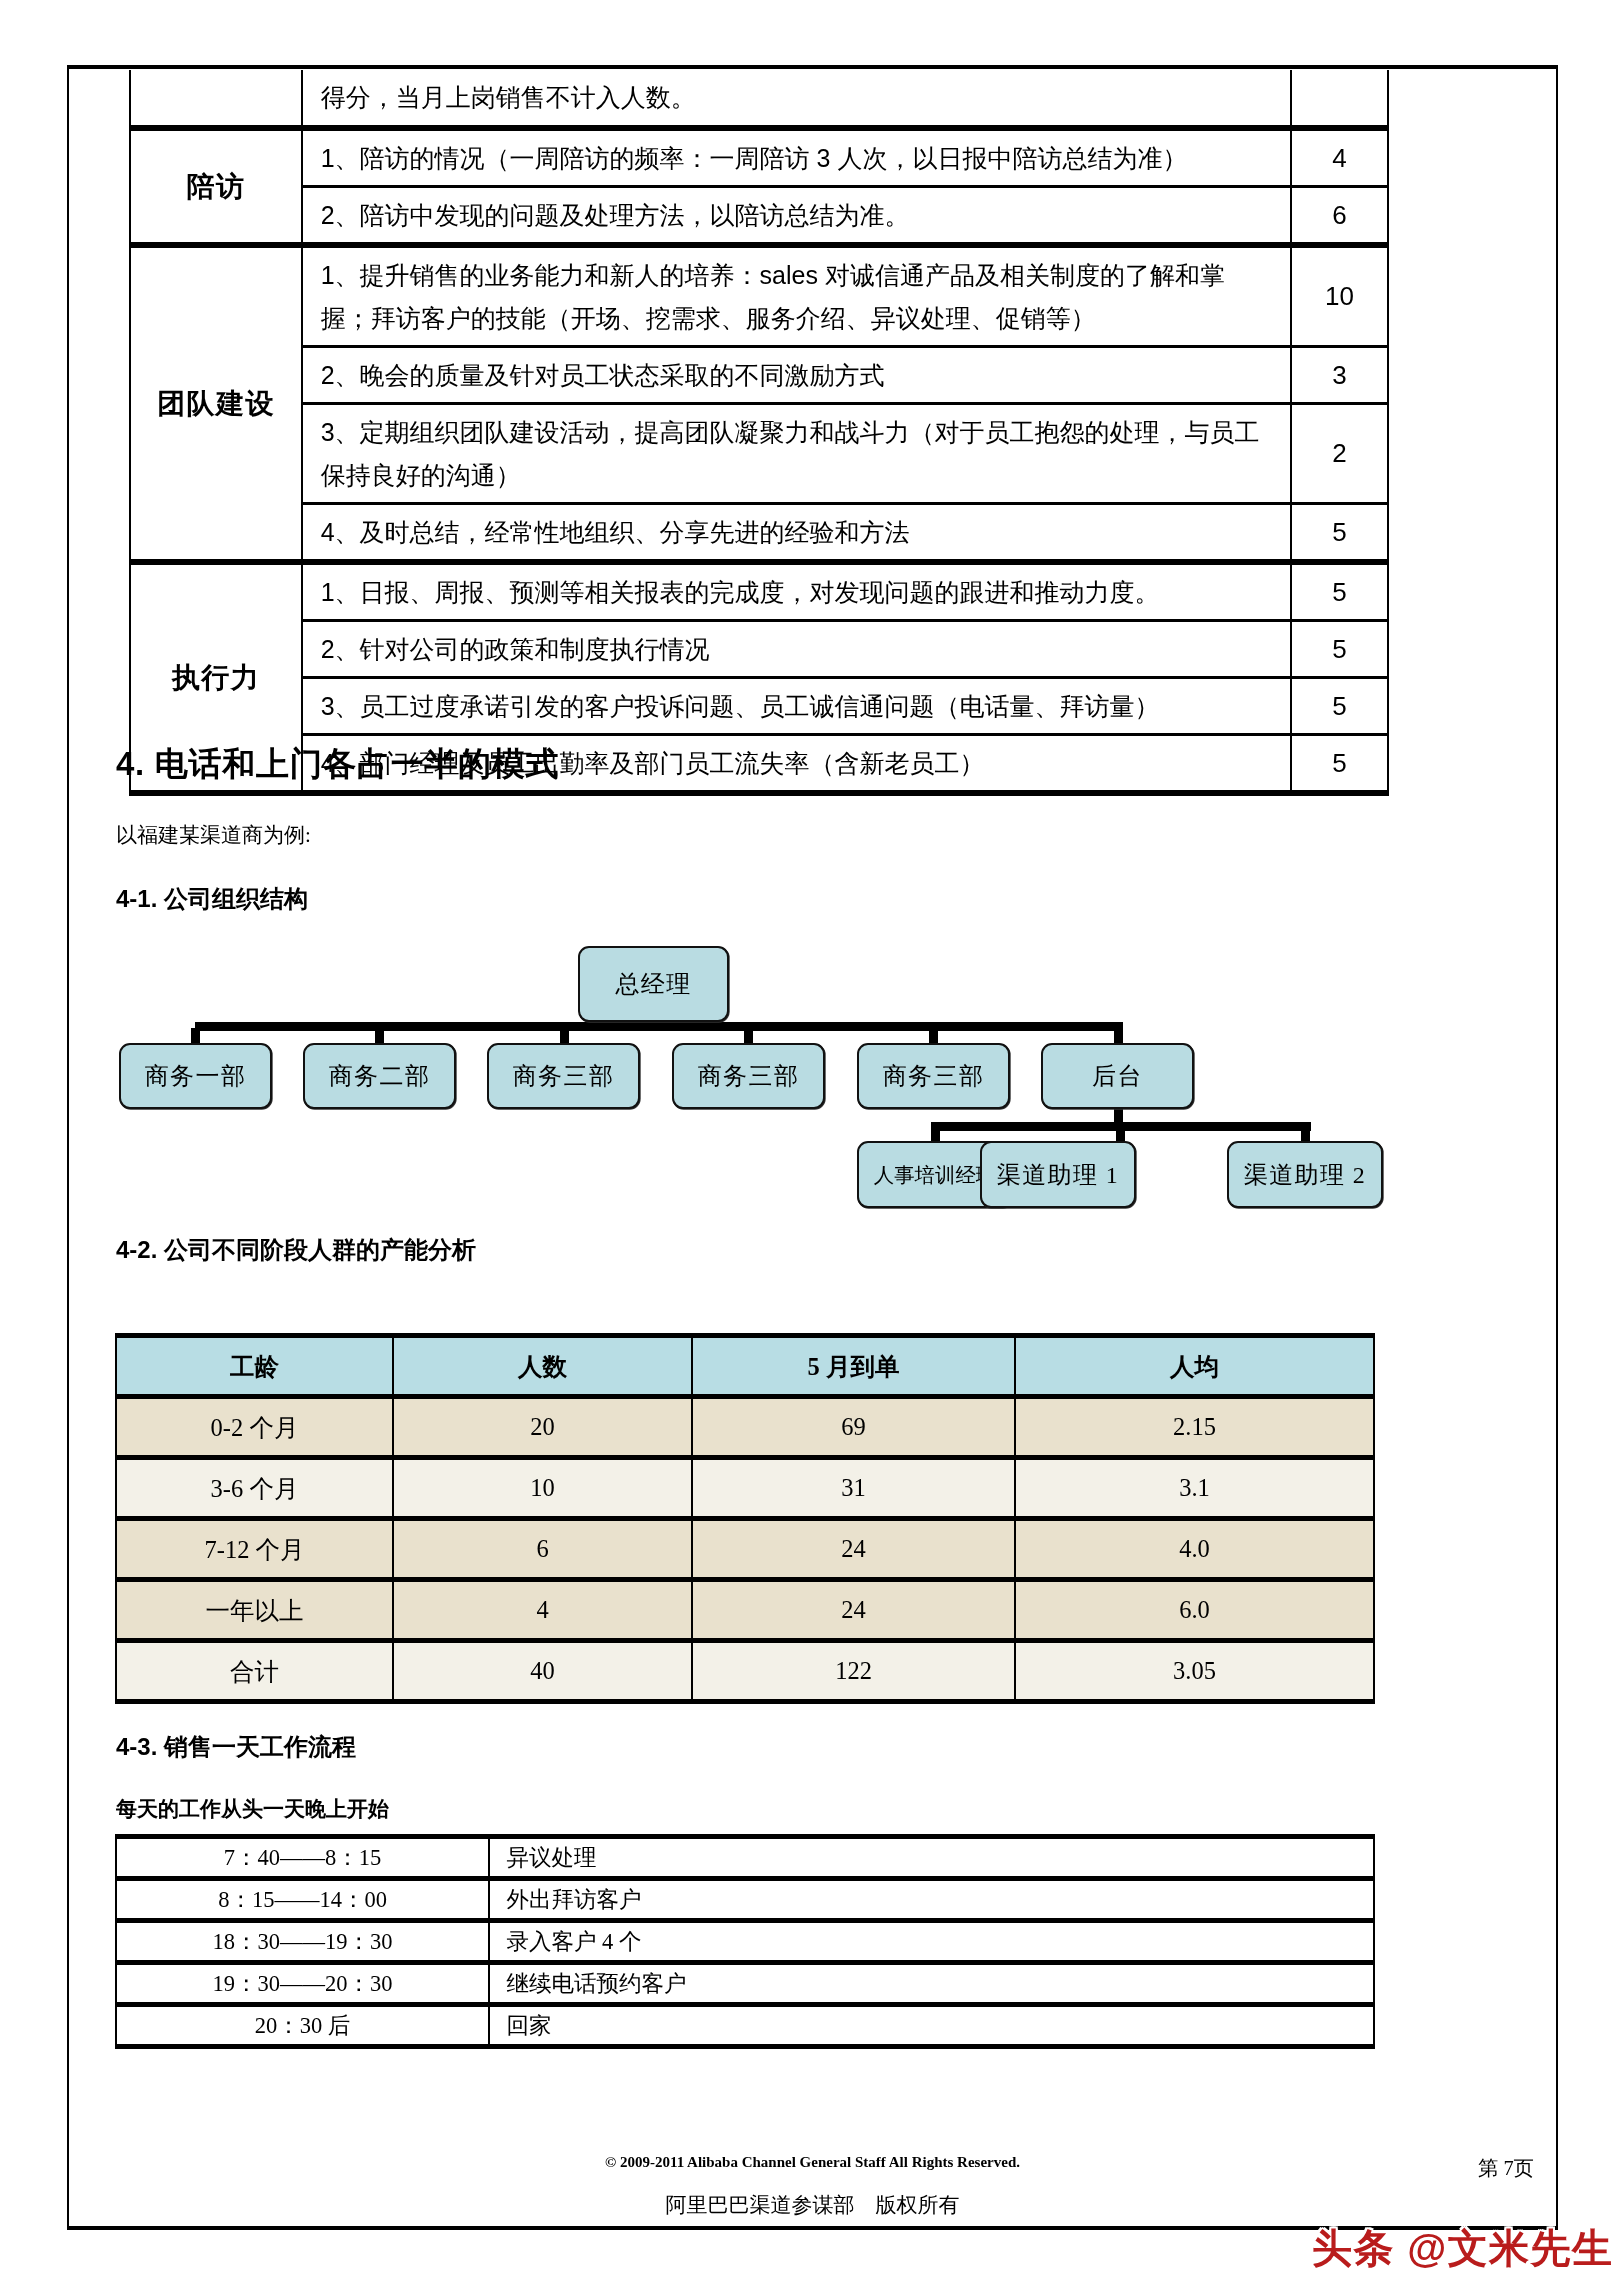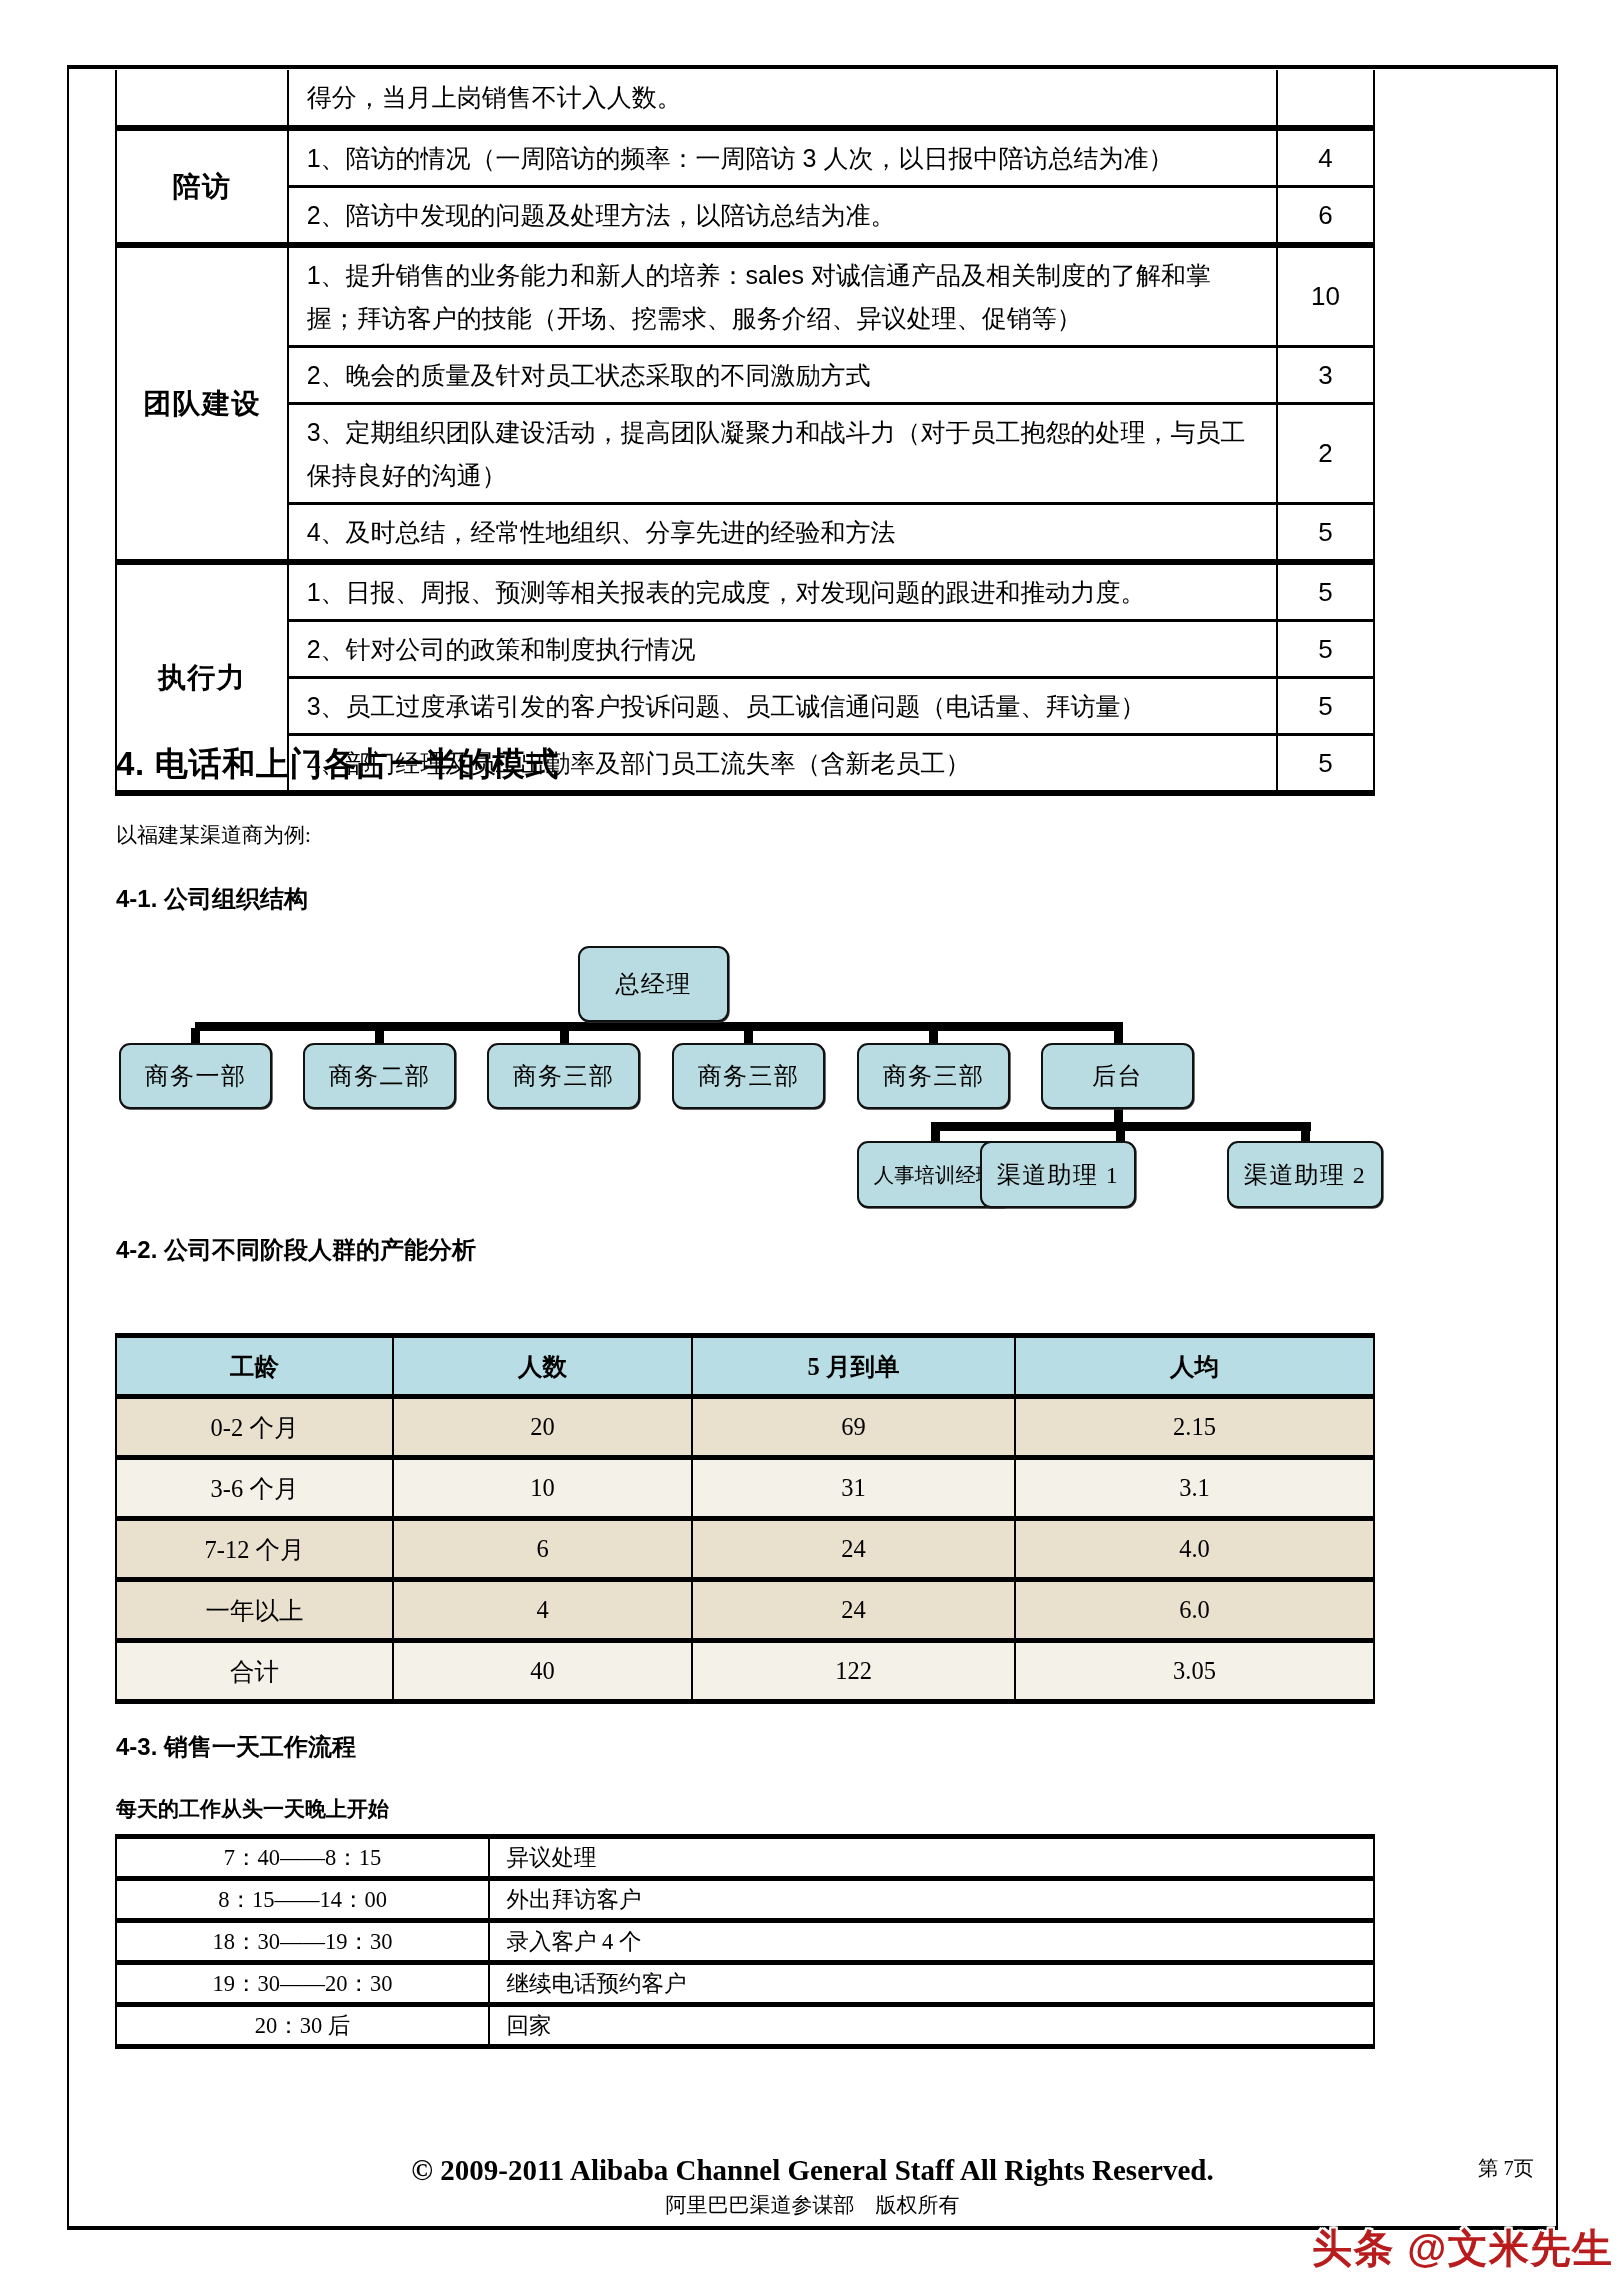--- a/index.html
+++ b/index.html
@@ -10,21 +10,21 @@
     background: #ffffff; overflow: hidden;
   }
   .frame {
     position: absolute; left: 67px; top: 65px; width: 1491px; height: 2165px;
     border: 2.7px solid #000; border-top-width: 4.8px; border-bottom-width: 4.1px;
   }
 
   
   table { border-collapse: collapse; }
   .score-table {
-    position: absolute; left: 115px; top: 70px; width: 1258px;
+    position: absolute; left: 129px; top: 70px; width: 1258px;
     table-layout: fixed;
     font-family: "Liberation Sans", sans-serif;
   }
   .score-table td {
     border: 2.7px solid #000; border-top: none;
     vertical-align: middle;
   }
   .score-table tr > td { border-bottom-width: 3.4px; }
   .score-table td.hb { border-bottom-width: 6.1px; }
   .score-table col.c-cat   { width: 172px; }
@@ -105,21 +105,21 @@
   }
   .sch-table col.t0 { width: 373px; }
   .sch-table col.t1 { width: 885px; }
   .sch-table .time { text-align: center; }
   .sch-table .act  { padding-left: 16.4px; }
 
   
   .footer-en {
     position: absolute; left: 67px; top: 2154px; width: 1491px;
     text-align: center; font-family: "Liberation Serif", serif;
-    font-weight: bold; font-size: 29px;
+    font-weight: bold; font-size: 15px;
   }
   .footer-cn {
     position: absolute; left: 67px; top: 2191px; width: 1491px;
     text-align: center; font-family: "Liberation Serif", serif; font-size: 21px;
   }
   .page-num {
     position: absolute; top: 2154px; right: 89px;
     font-family: "Liberation Serif", serif; font-size: 20.4px;
   }
   .watermark {

